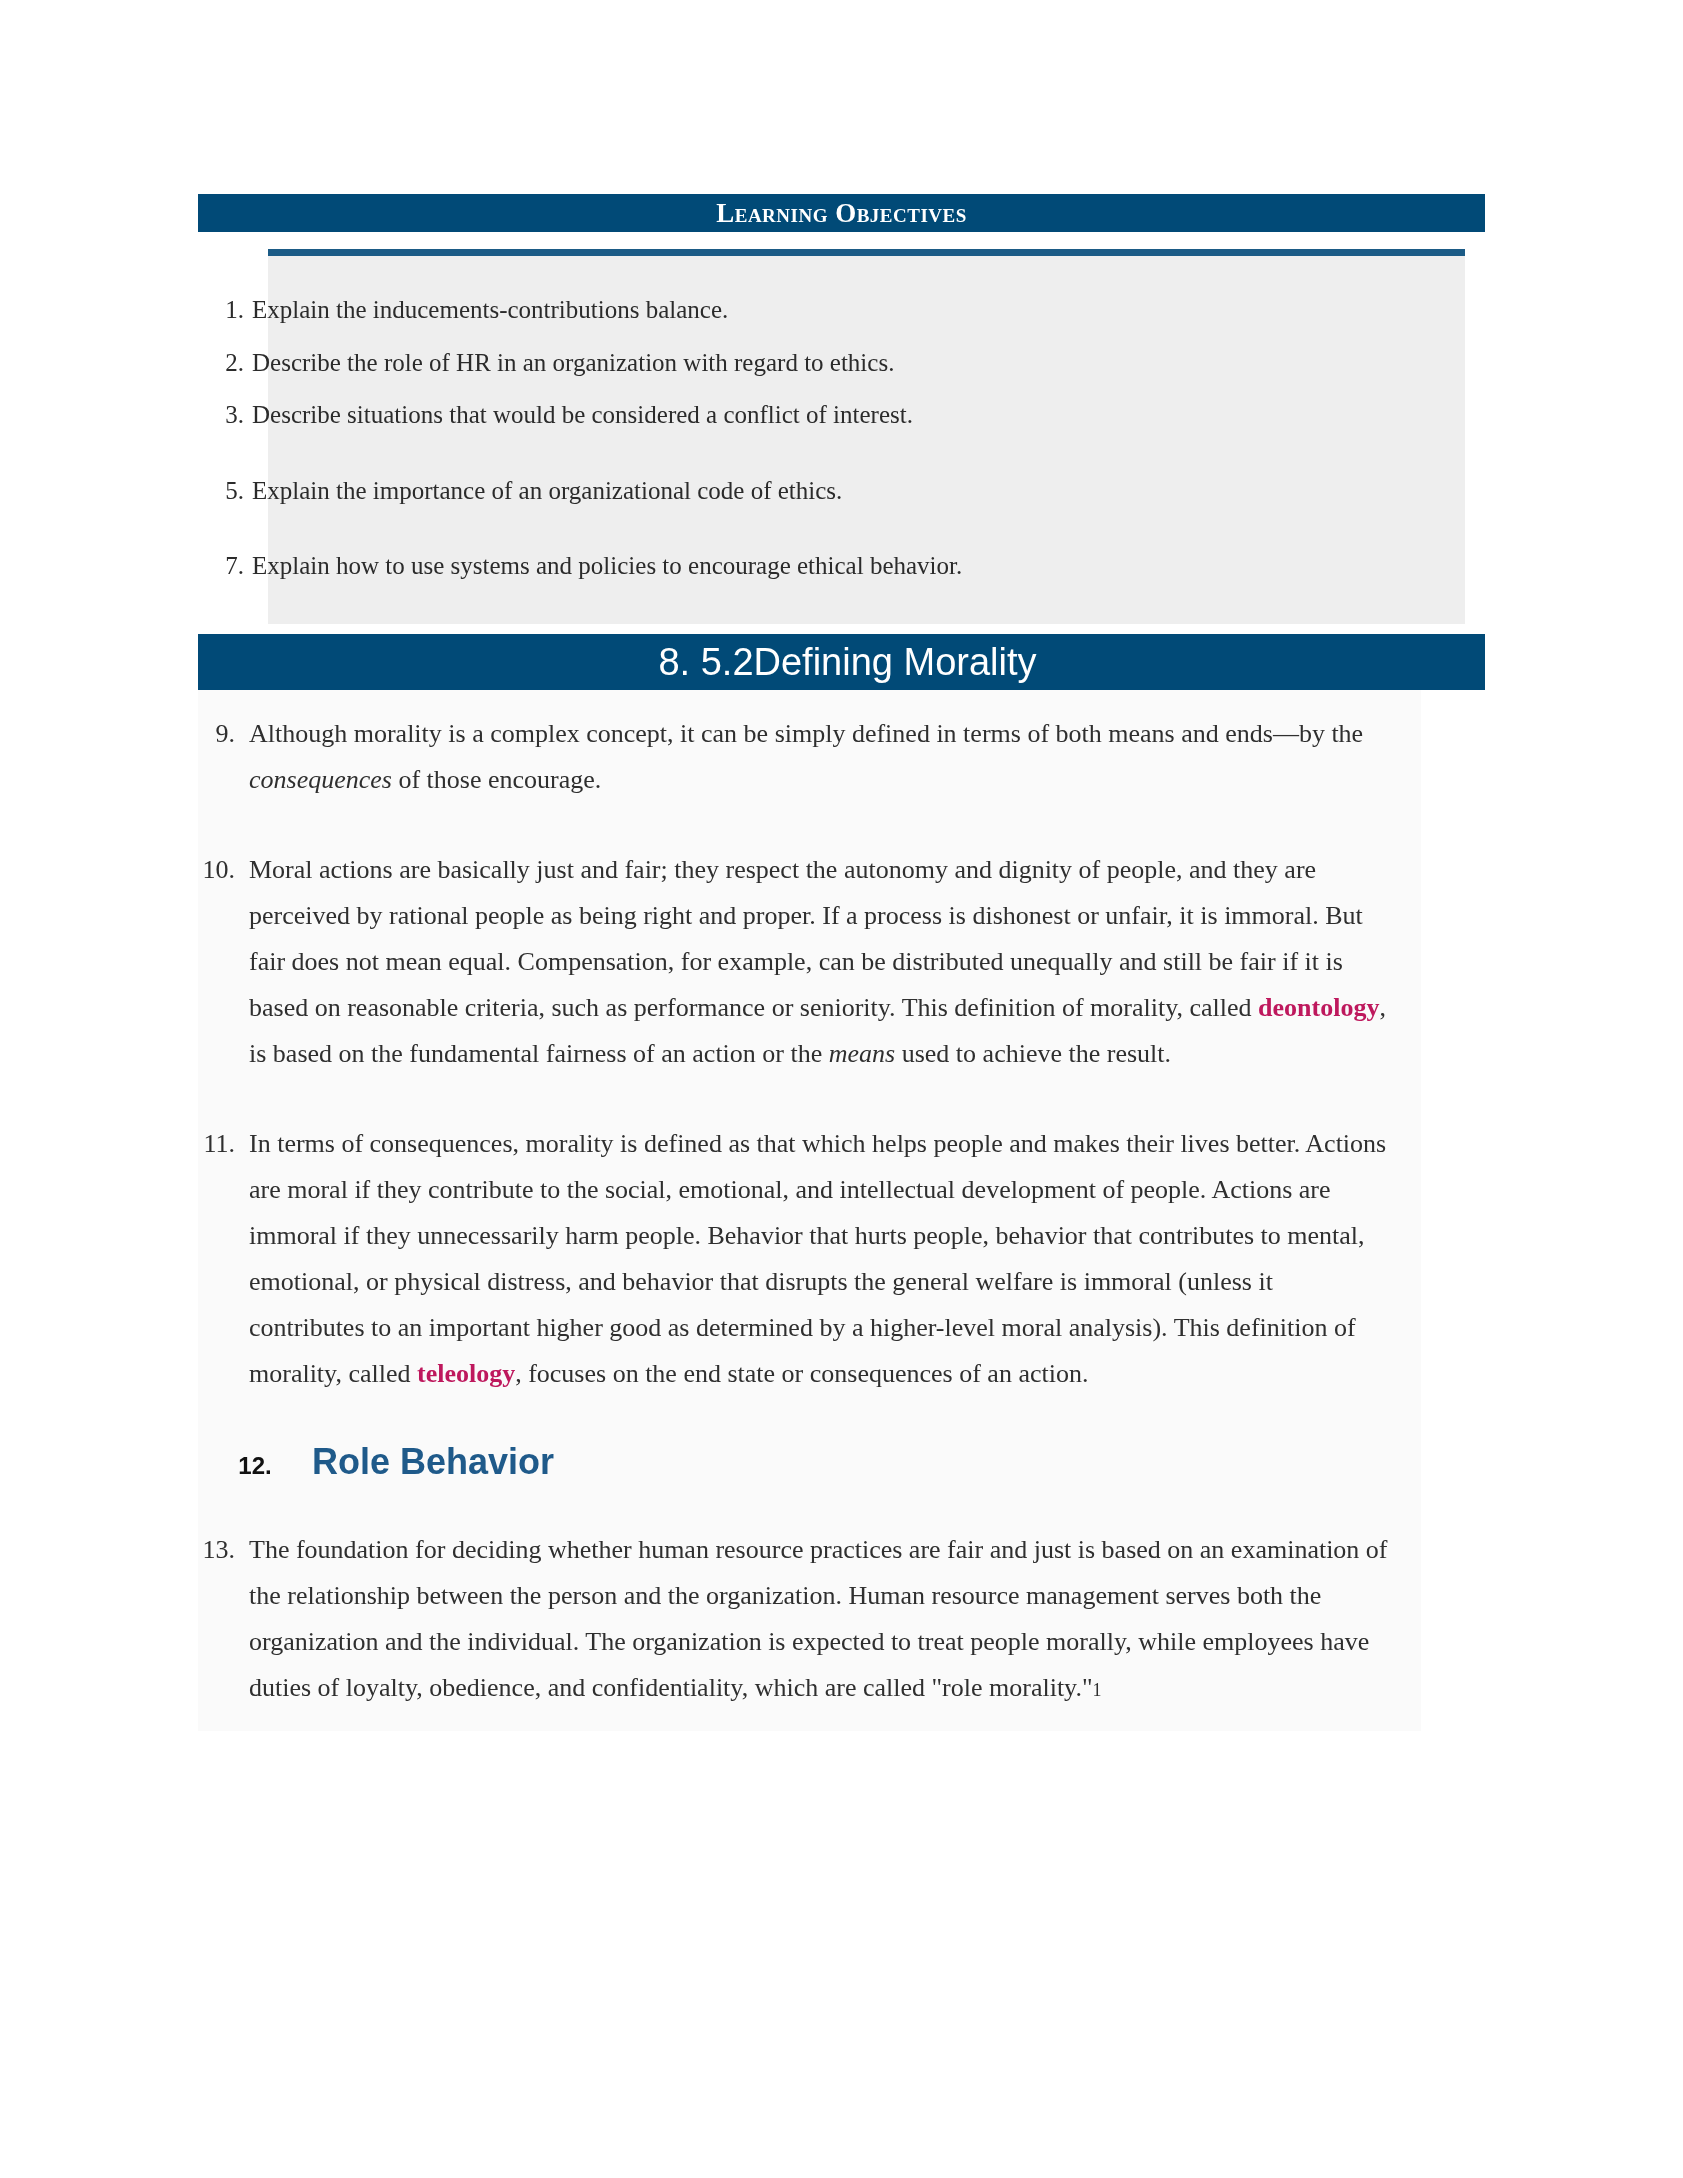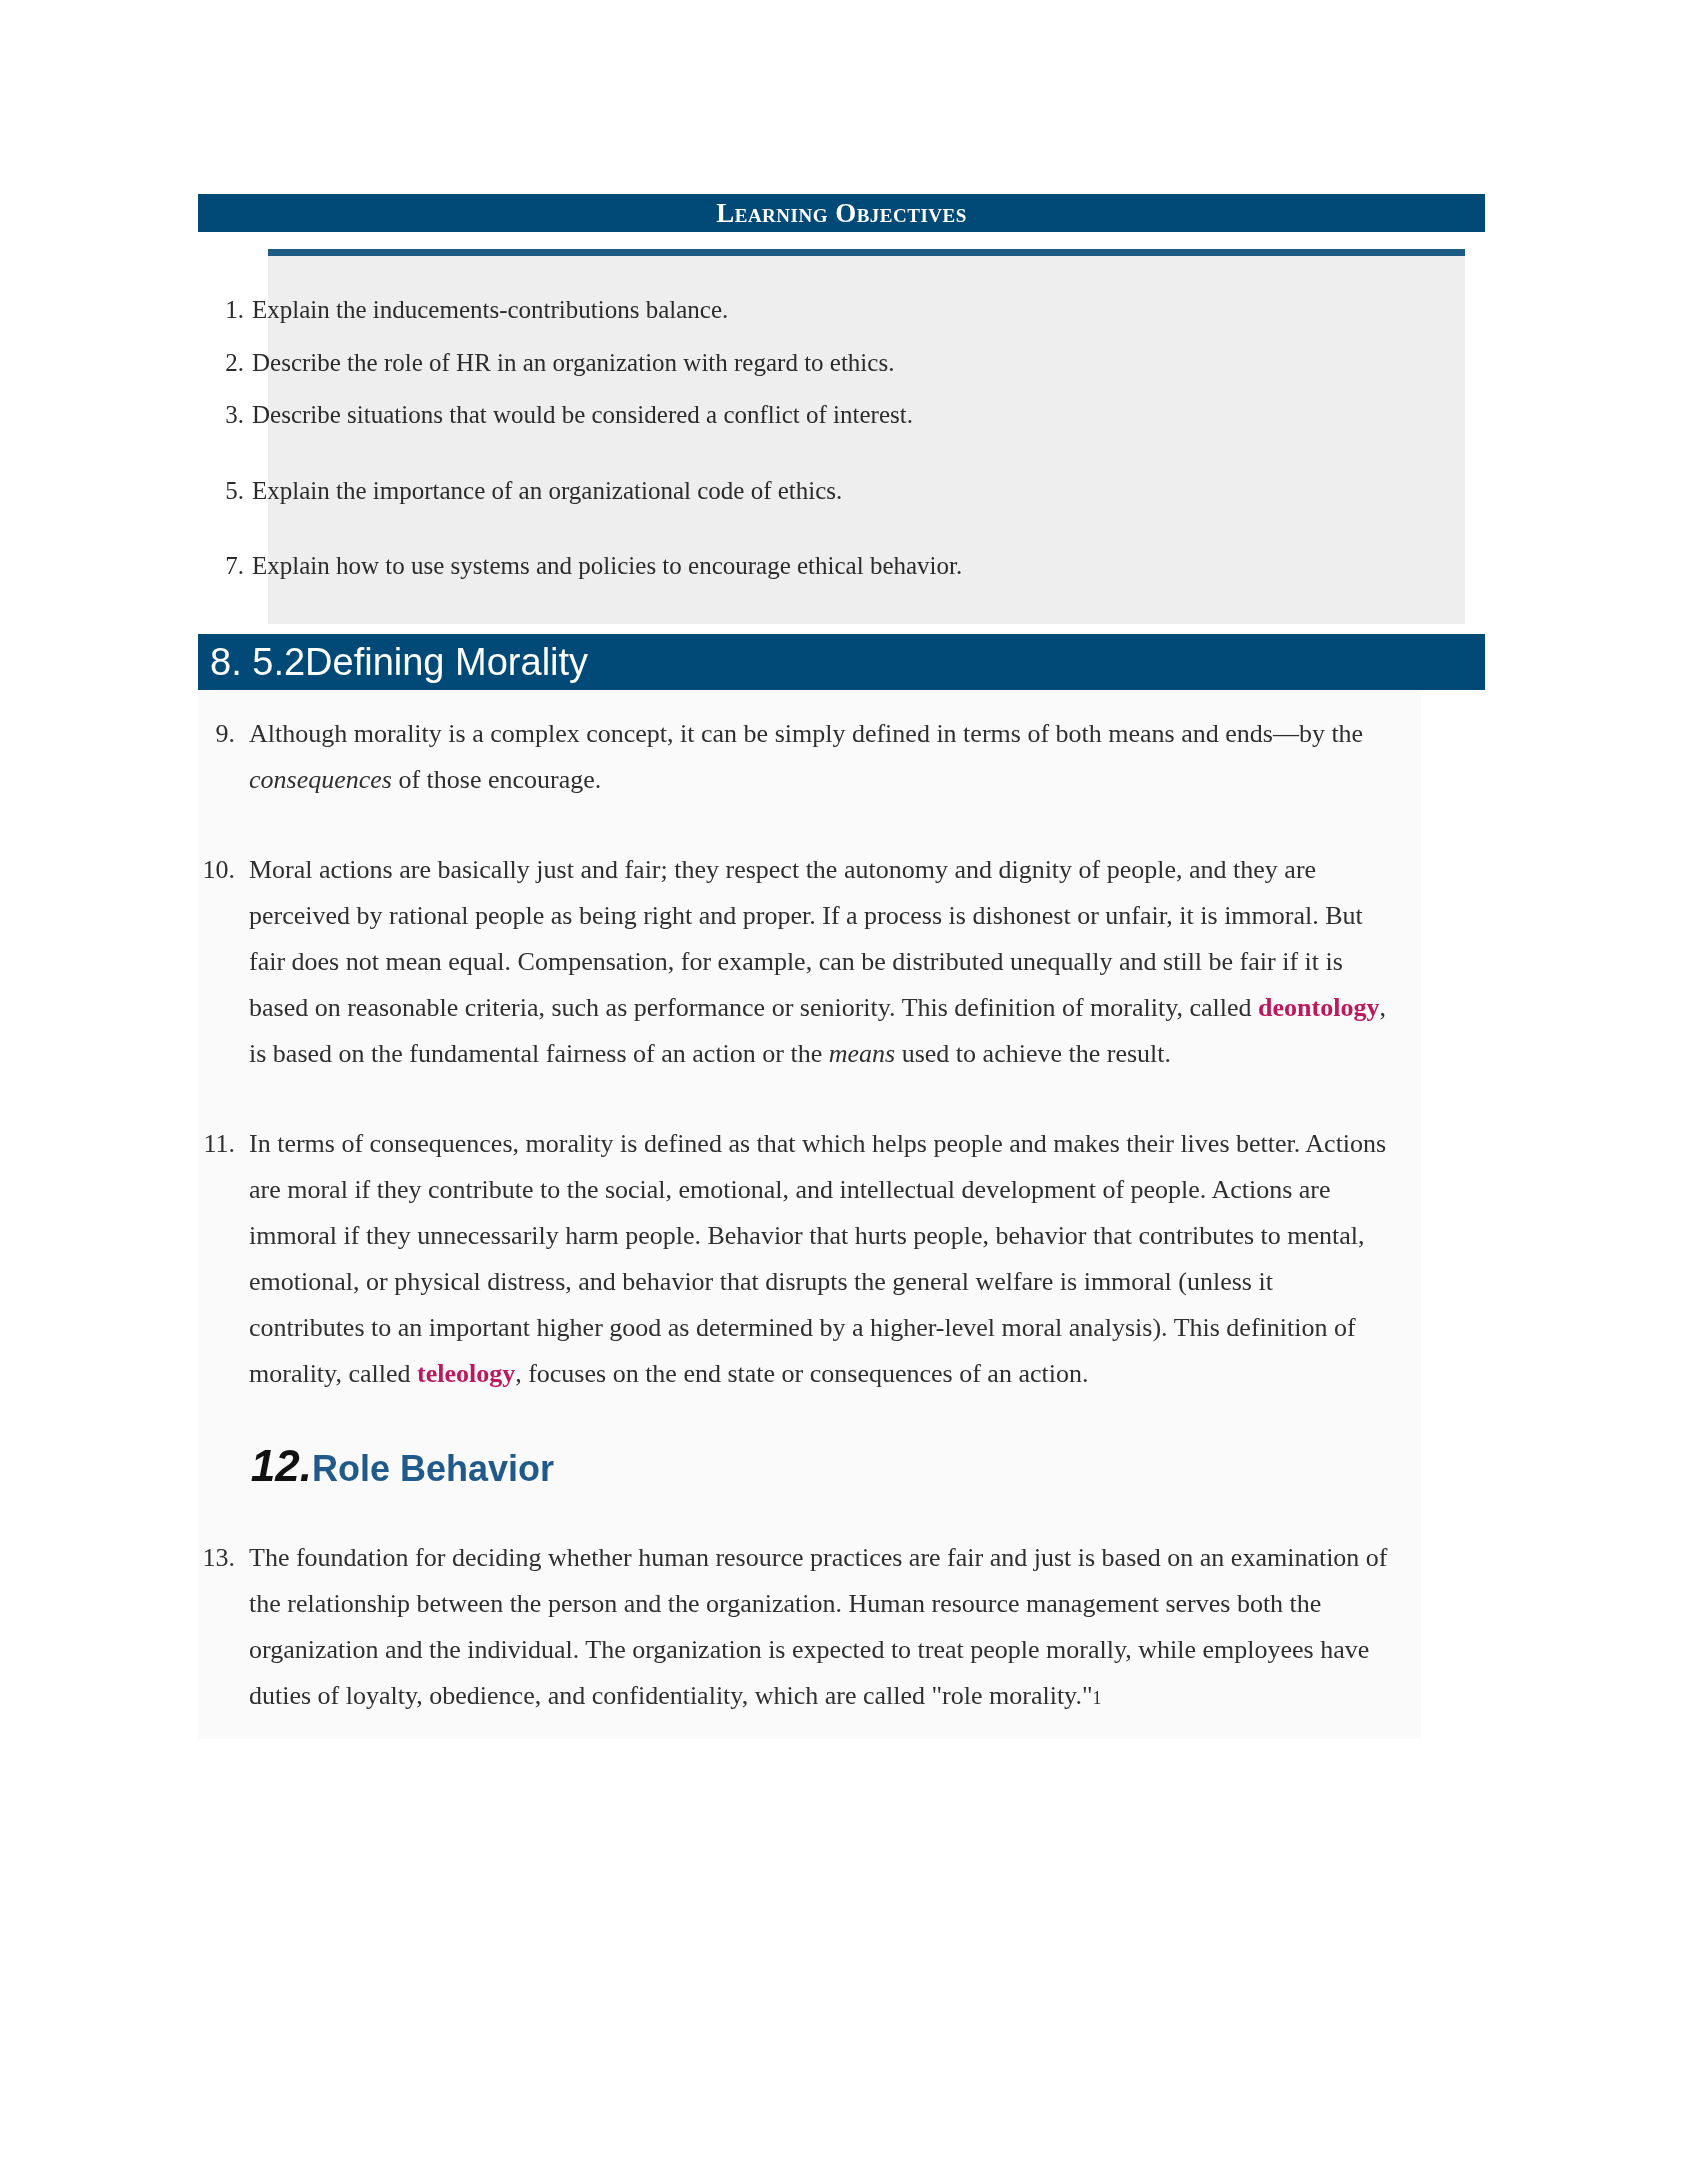--- a/index.html
+++ b/index.html
@@ -86,20 +86,21 @@
   
   .section-bar {
     position: absolute;
     left: 198px;
     top: 634px;
     width: 1287px;
     height: 56px;
     background: #014a77;
     display: flex;
     align-items: center;
+    justify-content: center;
   }
   .section-bar-text {
     color: #ffffff;
     font-family: "Liberation Sans", "DejaVu Sans", sans-serif;
     font-size: 38px;
     font-weight: normal;
     padding-left: 12px;
     line-height: 1;
     white-space: pre;
   }
@@ -154,25 +155,24 @@
     position: relative;
     display: flex;
     align-items: baseline;
     font-family: "Liberation Sans", "DejaVu Sans", sans-serif;
     padding: 0 32px 0 0;
   }
   .rm-num {
     flex: 0 0 auto;
     width: 114px;
     color: #111111;
-    font-size: 44px;
-    font-weight: bold;
-    text-align: right;
+    font-size: 24px;
+    font-weight: bold;
+    text-align: center;
     padding-left: 0px;
-    font-style: italic;
   }
   .rm-title {
     color: #1f5a8a;
     font-size: 36px;
     font-weight: bold;
   }
 </style>
 </head>
 <body>
 

